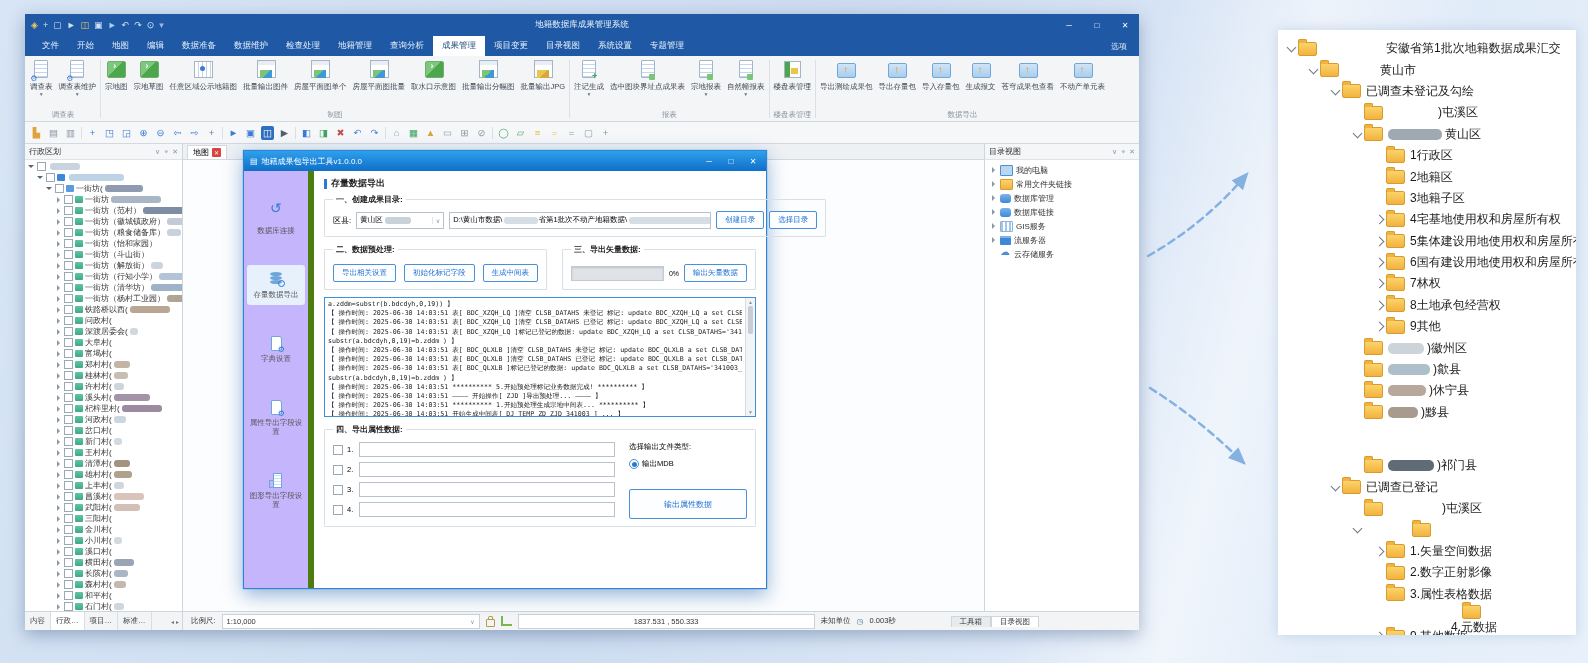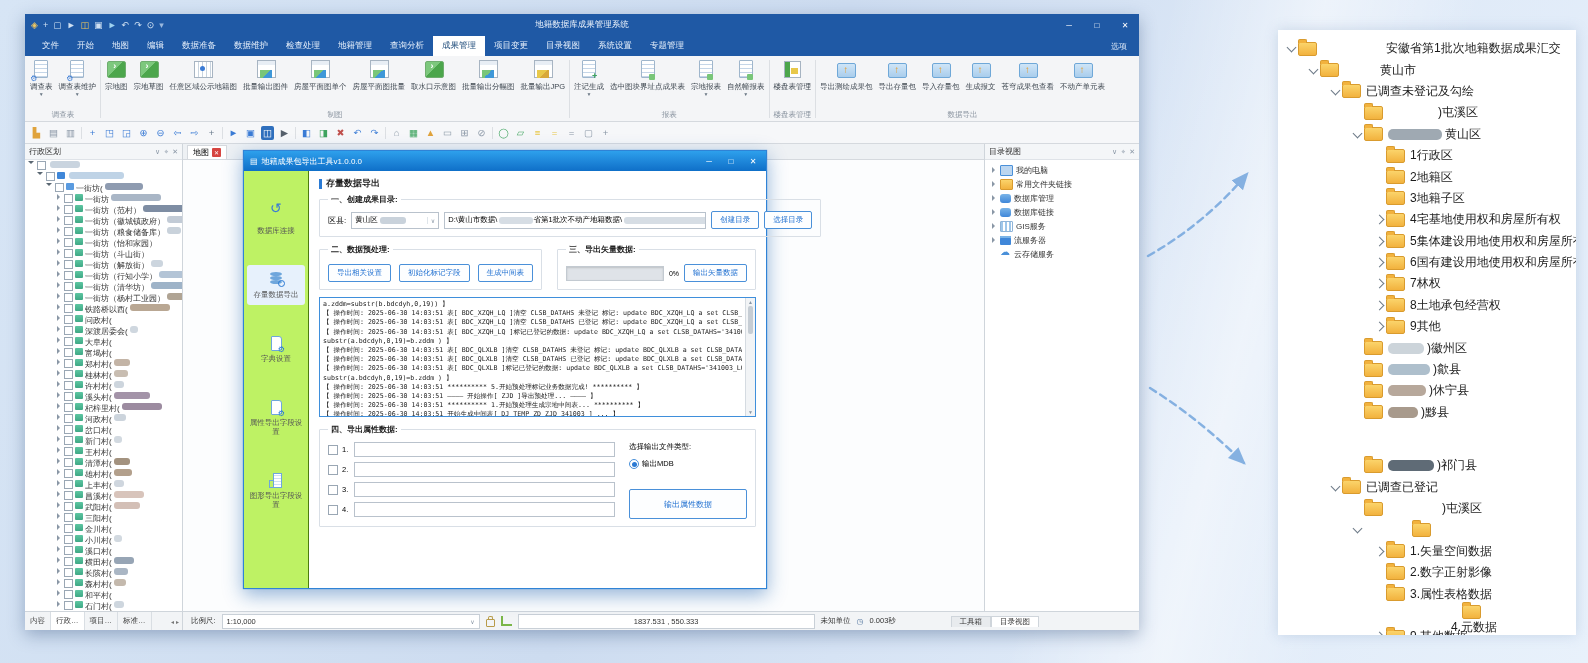--- a/index.html
+++ b/index.html
@@ -65,21 +65,21 @@
   .t2i.pressed{background:#2f6fbd;color:#fff!important;border-radius:2px;}
   .t2sep{width:1px;height:12px;background:#dcdfe3;}
   
   .content{flex:1;display:flex;min-height:0;}
   .panel-left{width:157px;border-right:1px solid #cfd5db;background:#fff;display:flex;flex-direction:column;flex:none;}
   .panel-right{width:154px;border-left:1px solid #cfd5db;background:#fff;display:flex;flex-direction:column;flex:none;}
   .phead{height:15px;background:#f4f6f8;border-bottom:1px solid #dfe3e8;display:flex;align-items:center;
     font-size:8px;padding:0 4px;color:#333;flex:none;}
   .phicons{margin-left:auto;color:#8a97a6;font-size:7px;display:flex;gap:4px;}
   .tree{flex:1;overflow:hidden;padding-top:1px;}
-  .trow{height:11px;display:flex;align-items:flex-start;font-size:8px;color:#333;white-space:nowrap;}
+  .trow{height:11px;display:flex;align-items:center;font-size:8px;color:#333;white-space:nowrap;}
   .texp{width:8px;flex:none;display:inline-flex;align-items:center;justify-content:center;}
   .texp.right:before{content:'';border-left:3px solid #8a97a6;border-top:3px solid transparent;border-bottom:3px solid transparent;}
   .texp.down:before{content:'';border-top:3px solid #5a6772;border-left:3px solid transparent;border-right:3px solid transparent;}
   .tchk{width:7px;height:7px;border:1px solid #9aa7b4;background:#fff;display:inline-block;margin:0 2px;flex:none;}
   .ni{width:8px;height:7px;border-radius:1px;margin-right:2px;flex:none;}
   .ni-case{background:linear-gradient(180deg,#5ec6a2,#3fa885);}
   .ni-org{background:#3f87d9;}
   .ni-grp{background:#5a9be0;}
   .redact{display:inline-block;height:7px;border-radius:3px;margin-left:2px;flex:none;}
   .maparea{flex:1;display:flex;flex-direction:column;min-width:0;}
@@ -123,22 +123,22 @@
   .rtab.active{background:#fff;}
   
   .dialog{position:absolute;left:243px;top:150px;width:522px;height:437px;z-index:6;display:flex;flex-direction:column;
     background:#fff;border:1px solid #2f83d6;box-shadow:0 0 1px #3f8fdb,0 6px 18px rgba(20,90,170,.45);}
   .dtitle{height:20px;background:linear-gradient(180deg,#2ea0ec,#0f6fc8);color:#fff;font-size:8px;display:flex;
     align-items:center;padding:0 2px 0 6px;gap:4px;flex:none;}
   .dico{font-size:8px;color:#fff;}
   .dbtns{margin-left:auto;display:flex;}
   .dbtn{width:22px;height:20px;display:flex;align-items:center;justify-content:center;font-size:8px;}
   .dbody{flex:1;display:flex;min-height:0;}
-  .dside{width:64px;border-right:1px solid #4d7c0f;display:flex;flex-direction:column;align-items:center;
-    padding-top:30px;gap:24px;flex:none;background:#bef264;}
+  .dside{width:64px;border-right:6px solid #4d7c0f;display:flex;flex-direction:column;align-items:center;
+    padding-top:30px;gap:24px;flex:none;background:#c4b5fd;}
   .side-item{display:flex;flex-direction:column;align-items:center;gap:3px;font-size:7.5px;color:#555;
     width:58px;padding:6px 0;border-radius:3px;text-align:center;line-height:9px;}
   .side-item.active{background:#e7f1fc;}
   .si{width:18px;height:16px;position:relative;}
   .si-sync:before{content:'↺';position:absolute;font-size:14px;color:#3a7bd5;left:3px;top:-3px;}
   .si-db2:before{content:'';position:absolute;left:3px;top:1px;width:12px;height:4px;background:#6ea6dc;
     border-radius:50%;box-shadow:0 4px 0 #6ea6dc,0 8px 0 #6ea6dc;}
   .si-db2:after{content:'';position:absolute;right:0;bottom:0;width:5px;height:5px;border:1.5px solid #2a7ad4;border-radius:50%;}
   .si-book:before{content:'';position:absolute;left:4px;top:1px;width:9px;height:13px;border:1.5px solid #6ea6dc;
     border-radius:1px 3px 3px 1px;background:#fff;}

